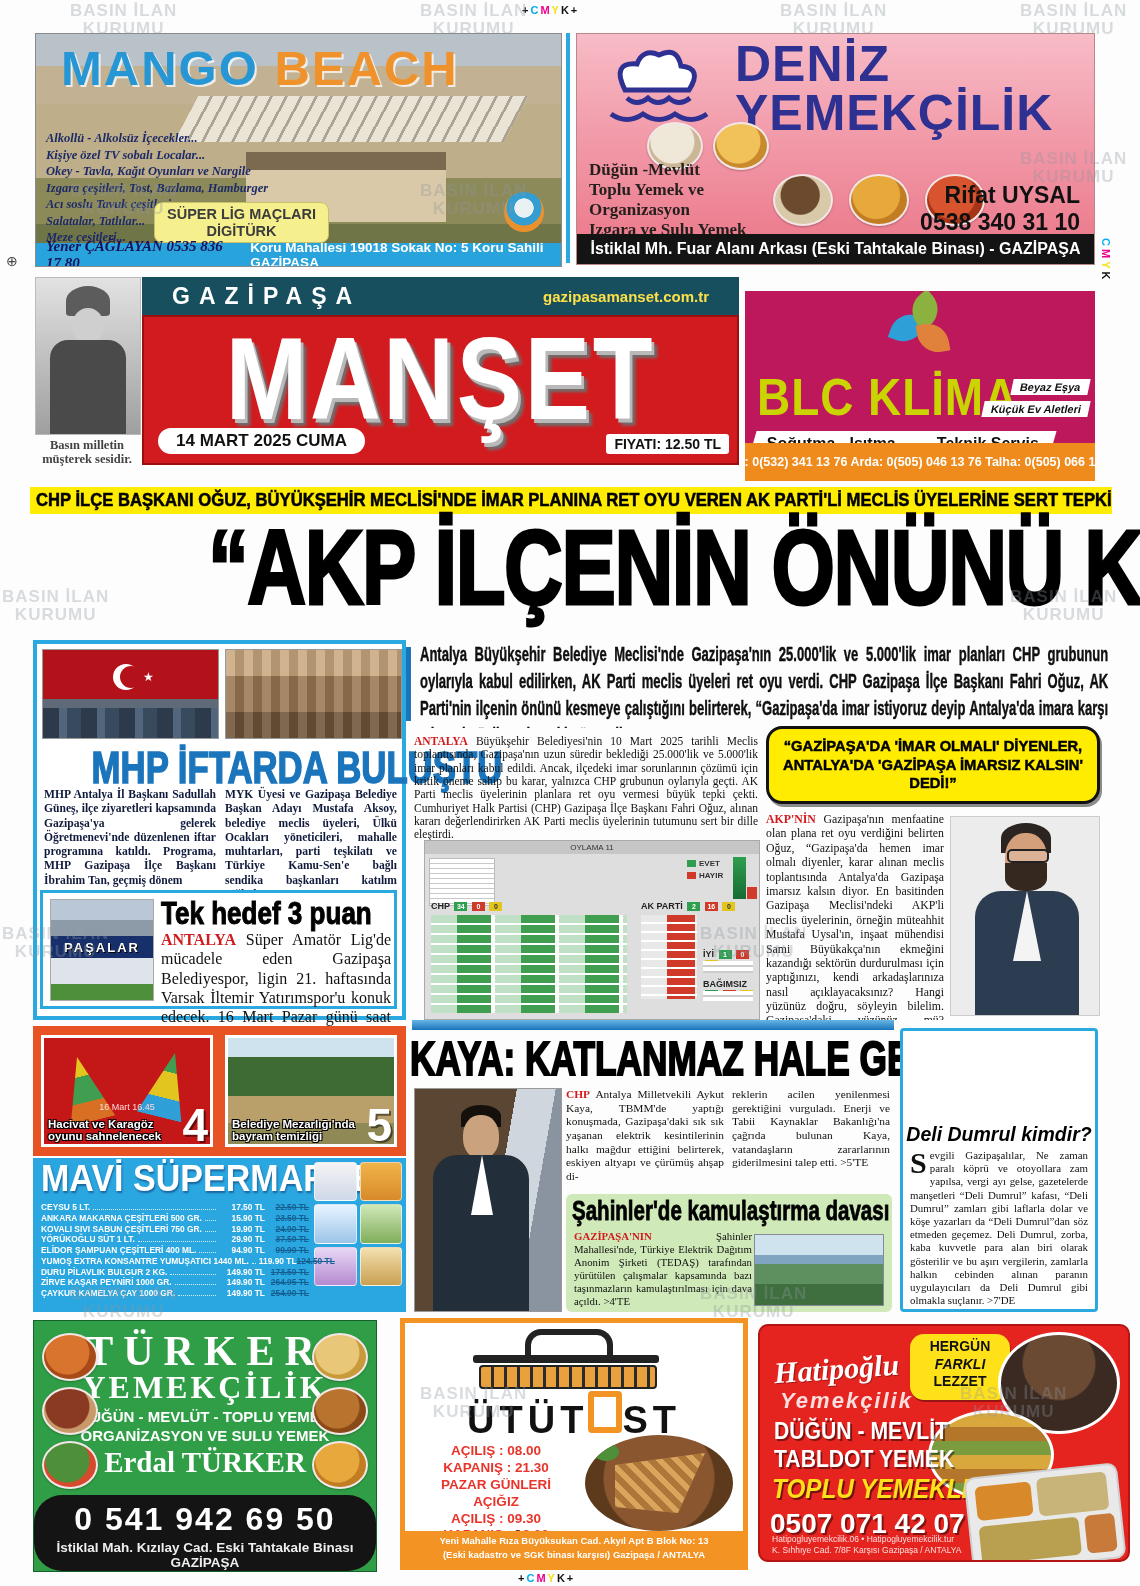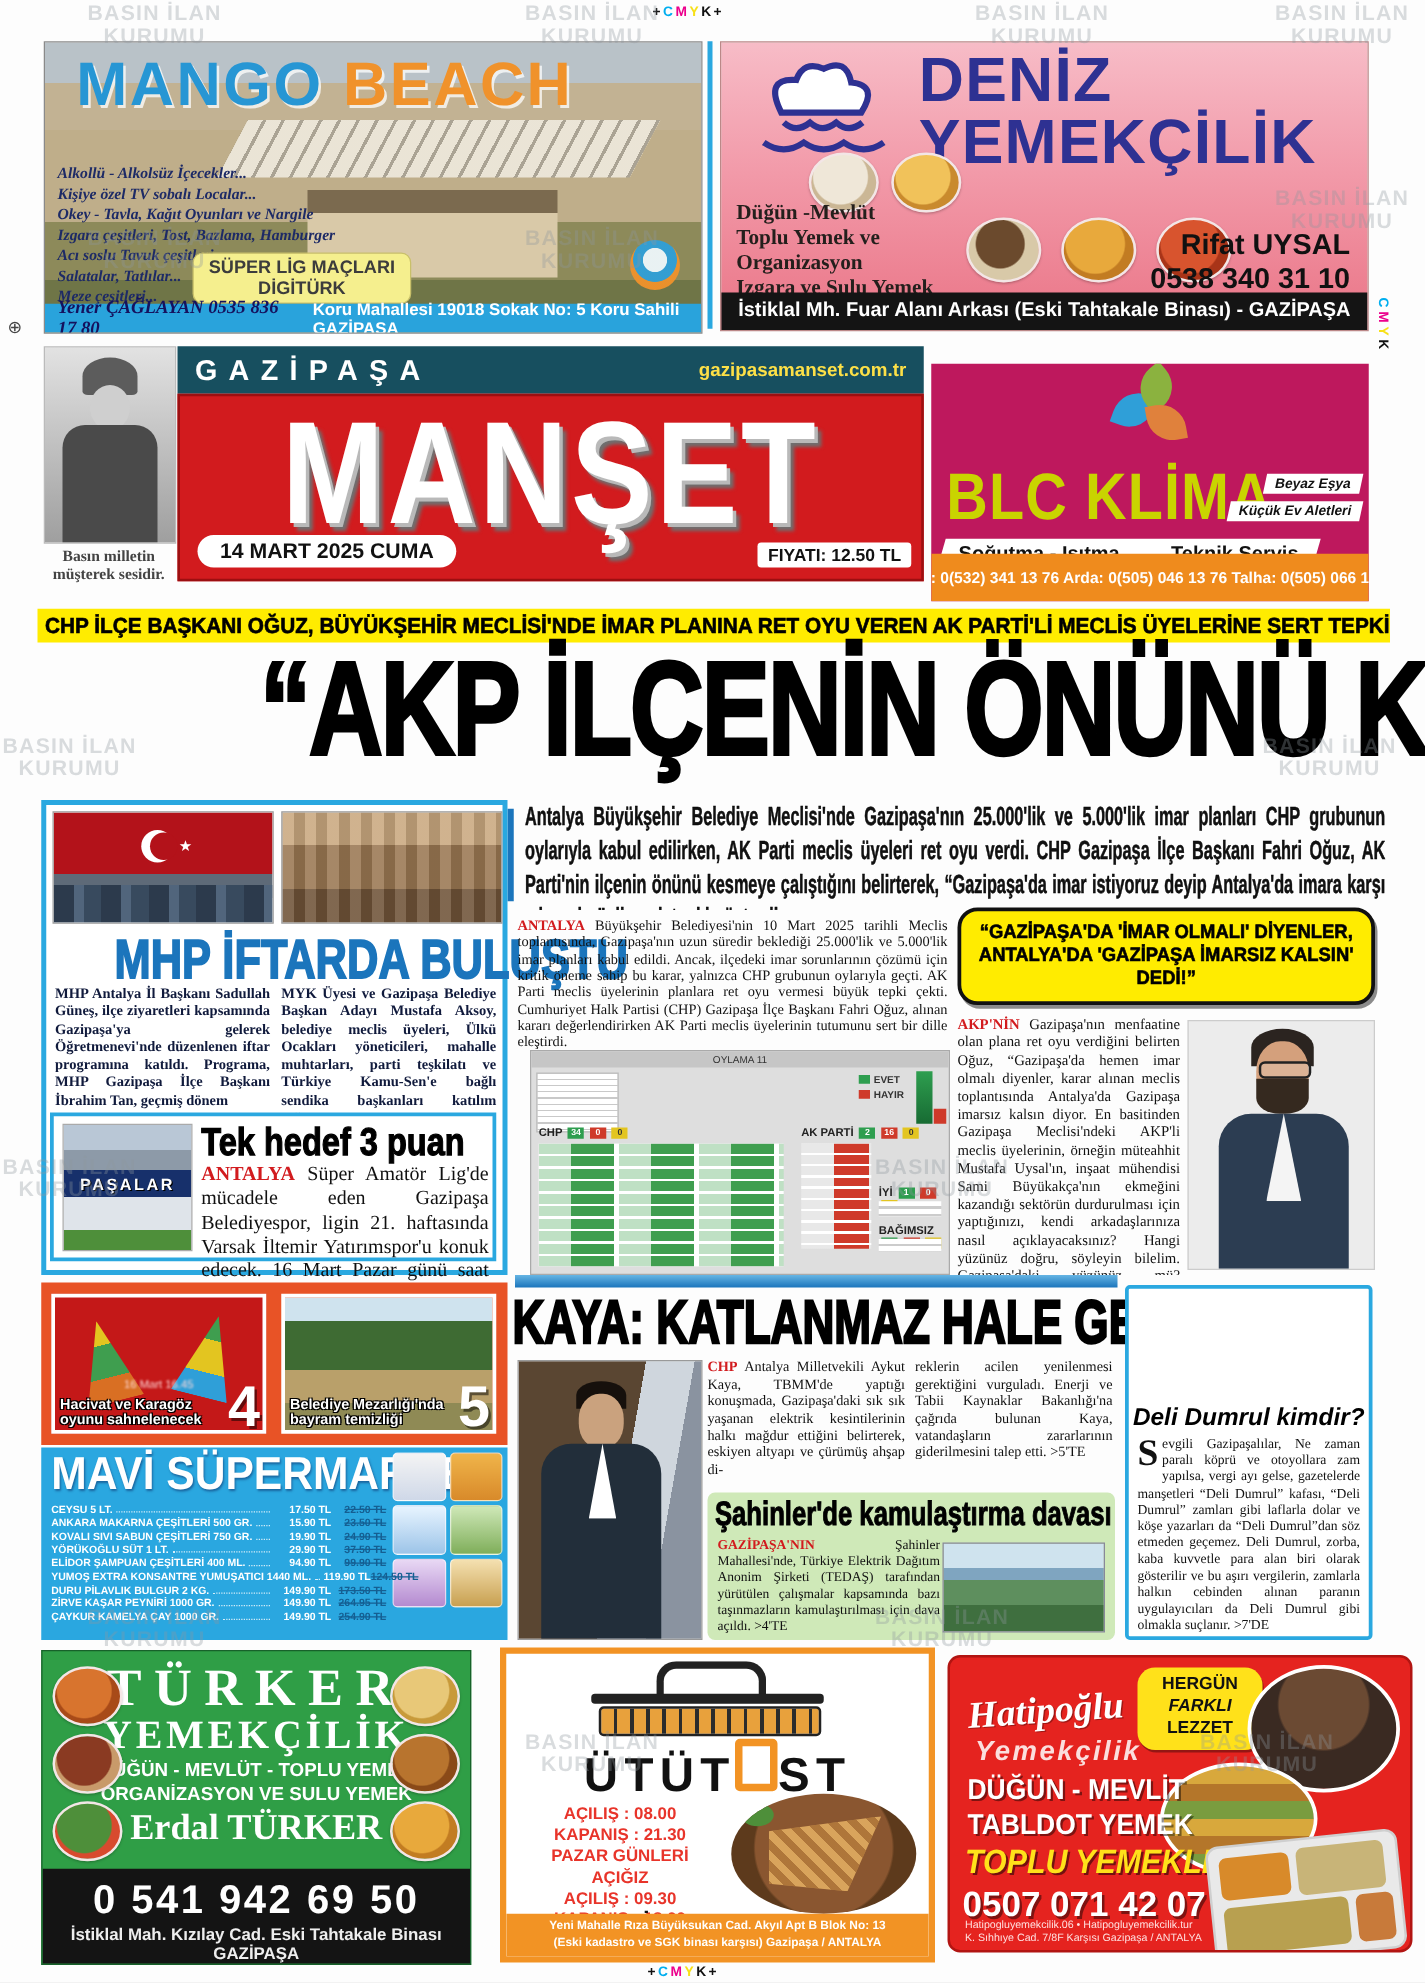--- a/index.html
+++ b/index.html
@@ -52,21 +52,21 @@
     font-size:16px;display:flex;align-items:center;justify-content:center;}
   .plate{border-radius:50%;border:2px solid #f3e6e6;box-shadow:0 1px 2px rgba(0,0,0,.25);}
   
   #ataturk{left:35px;top:277px;width:104px;height:156px;background:linear-gradient(180deg,#e2e2e2,#9f9f9f);overflow:hidden;border:1px solid #bbb;}
   .at-hat{left:30px;top:8px;width:44px;height:30px;border-radius:50% 50% 10% 10%;background:#5c5c5c;}
   .at-face{left:36px;top:30px;width:32px;height:36px;border-radius:50%;background:#cfcfcf;}
   .at-body{left:14px;top:62px;width:76px;height:94px;border-radius:18px 18px 0 0;background:#4a4a4a;}
   #motto{left:28px;top:438px;width:118px;text-align:center;font-family:"Liberation Serif",serif;
     font-size:12.5px;line-height:1.15;color:#444;font-weight:bold;}
   #mast{left:142px;top:277px;width:597px;height:188px;}
-  .mast-teal{left:0;top:0;width:100%;height:38px;background:#174f5f;display:flex;align-items:center;justify-content:space-between;padding:0 14px;box-sizing:border-box;}
+  .mast-teal{left:0;top:0;width:100%;height:38px;background:#174f5f;display:flex;align-items:center;justify-content:space-between;padding:0 30px;box-sizing:border-box;}
   .mast-region{color:#fff;font-weight:bold;font-size:23px;letter-spacing:9px;}
   .mast-site{color:#fde047;font-weight:bold;font-size:15px;}
   .mast-red{left:0;top:38px;width:100%;height:150px;background:#d21b1e;border:2px solid #9c0f11;box-sizing:border-box;overflow:hidden;}
   .mast-title{left:0;top:-4px;width:100%;text-align:center;color:#fff;font-weight:bold;font-size:104px;
     letter-spacing:3px;transform:scale(.94,1.12);transform-origin:center top;
     text-shadow:3px 3px 0 #b9b9b9,6px 6px 3px #6f6f6f;}
   .mast-date{left:14px;bottom:9px;background:#fff;border-radius:14px;padding:3px 18px;font-weight:bold;font-size:17px;color:#111;}
   .mast-price{right:8px;bottom:9px;background:#fff;border-radius:3px;padding:2px 8px;font-weight:bold;font-size:14px;color:#111;}
   #ad-blc{left:745px;top:291px;width:350px;height:190px;background:#be185d;overflow:hidden;}
   .blc-logo{left:143px;top:6px;width:64px;height:64px;}
@@ -234,21 +234,21 @@
   .cl-title{left:0;top:92px;width:100%;text-align:center;font-weight:bold;font-style:italic;font-size:19.5px;color:#000;}
   .cl-body{left:7px;top:118px;width:178px;font-family:"Liberation Serif",serif;font-size:10.9px;line-height:1.21;
     text-align:justify;color:#111;}
   .cl-drop{float:left;font-size:30px;line-height:26px;font-weight:bold;margin:1px 3px 0 0;}
   
   #ad-turker{left:33px;top:1320px;width:342px;height:250px;background:#2f9e46;border:1px solid #17612a;overflow:hidden;text-align:center;}
   .tr-t1{margin-top:6px;color:#fff;font-family:"Liberation Serif",serif;font-weight:bold;font-size:42px;letter-spacing:10px;}
   .tr-t2{color:#fff;font-family:"Liberation Serif",serif;font-weight:bold;font-size:32px;letter-spacing:3px;margin-top:-6px;}
   .tr-l{color:#fff;font-weight:bold;font-size:15px;margin-top:2px;}
   .tr-p{color:#fff;font-family:"Liberation Serif",serif;font-weight:bold;font-size:29px;margin-top:2px;}
-  .tr-black{position:absolute;left:0;bottom:0;width:100%;height:76px;background:#141414;}
+  .tr-black{position:absolute;left:0;bottom:0;width:100%;height:76px;background:#141414;border-radius:28px;}
   .tr-phone{color:#fff;font-weight:bold;font-size:32px;letter-spacing:2px;margin-top:6px;}
   .tr-addr{color:#eee;font-weight:bold;font-size:13.5px;margin-top:2px;}
   .tr-plate{position:absolute;width:52px;height:44px;}
   #ad-utu{left:400px;top:1318px;width:348px;height:252px;background:#fff;border:5px solid #f29324;box-sizing:border-box;overflow:hidden;}
   .ut-handle{left:120px;top:6px;width:76px;height:26px;border:6px solid #222;border-bottom:none;border-radius:16px 16px 0 0;}
   .ut-lid{left:68px;top:32px;width:186px;height:8px;background:#222;border-radius:3px;}
   .ut-body{left:74px;top:42px;width:174px;height:20px;border-radius:4px;
     background:repeating-linear-gradient(90deg,#e8a13c 0 10px,#2b2b2b 10px 13px);border:2px solid #222;}
   .ut-brand{left:0;top:68px;width:100%;text-align:center;font-weight:bold;font-size:38px;letter-spacing:5px;color:#111;}
   .ut-o{display:inline-block;width:22px;height:30px;border:6px solid #f29324;border-radius:4px;vertical-align:baseline;}

